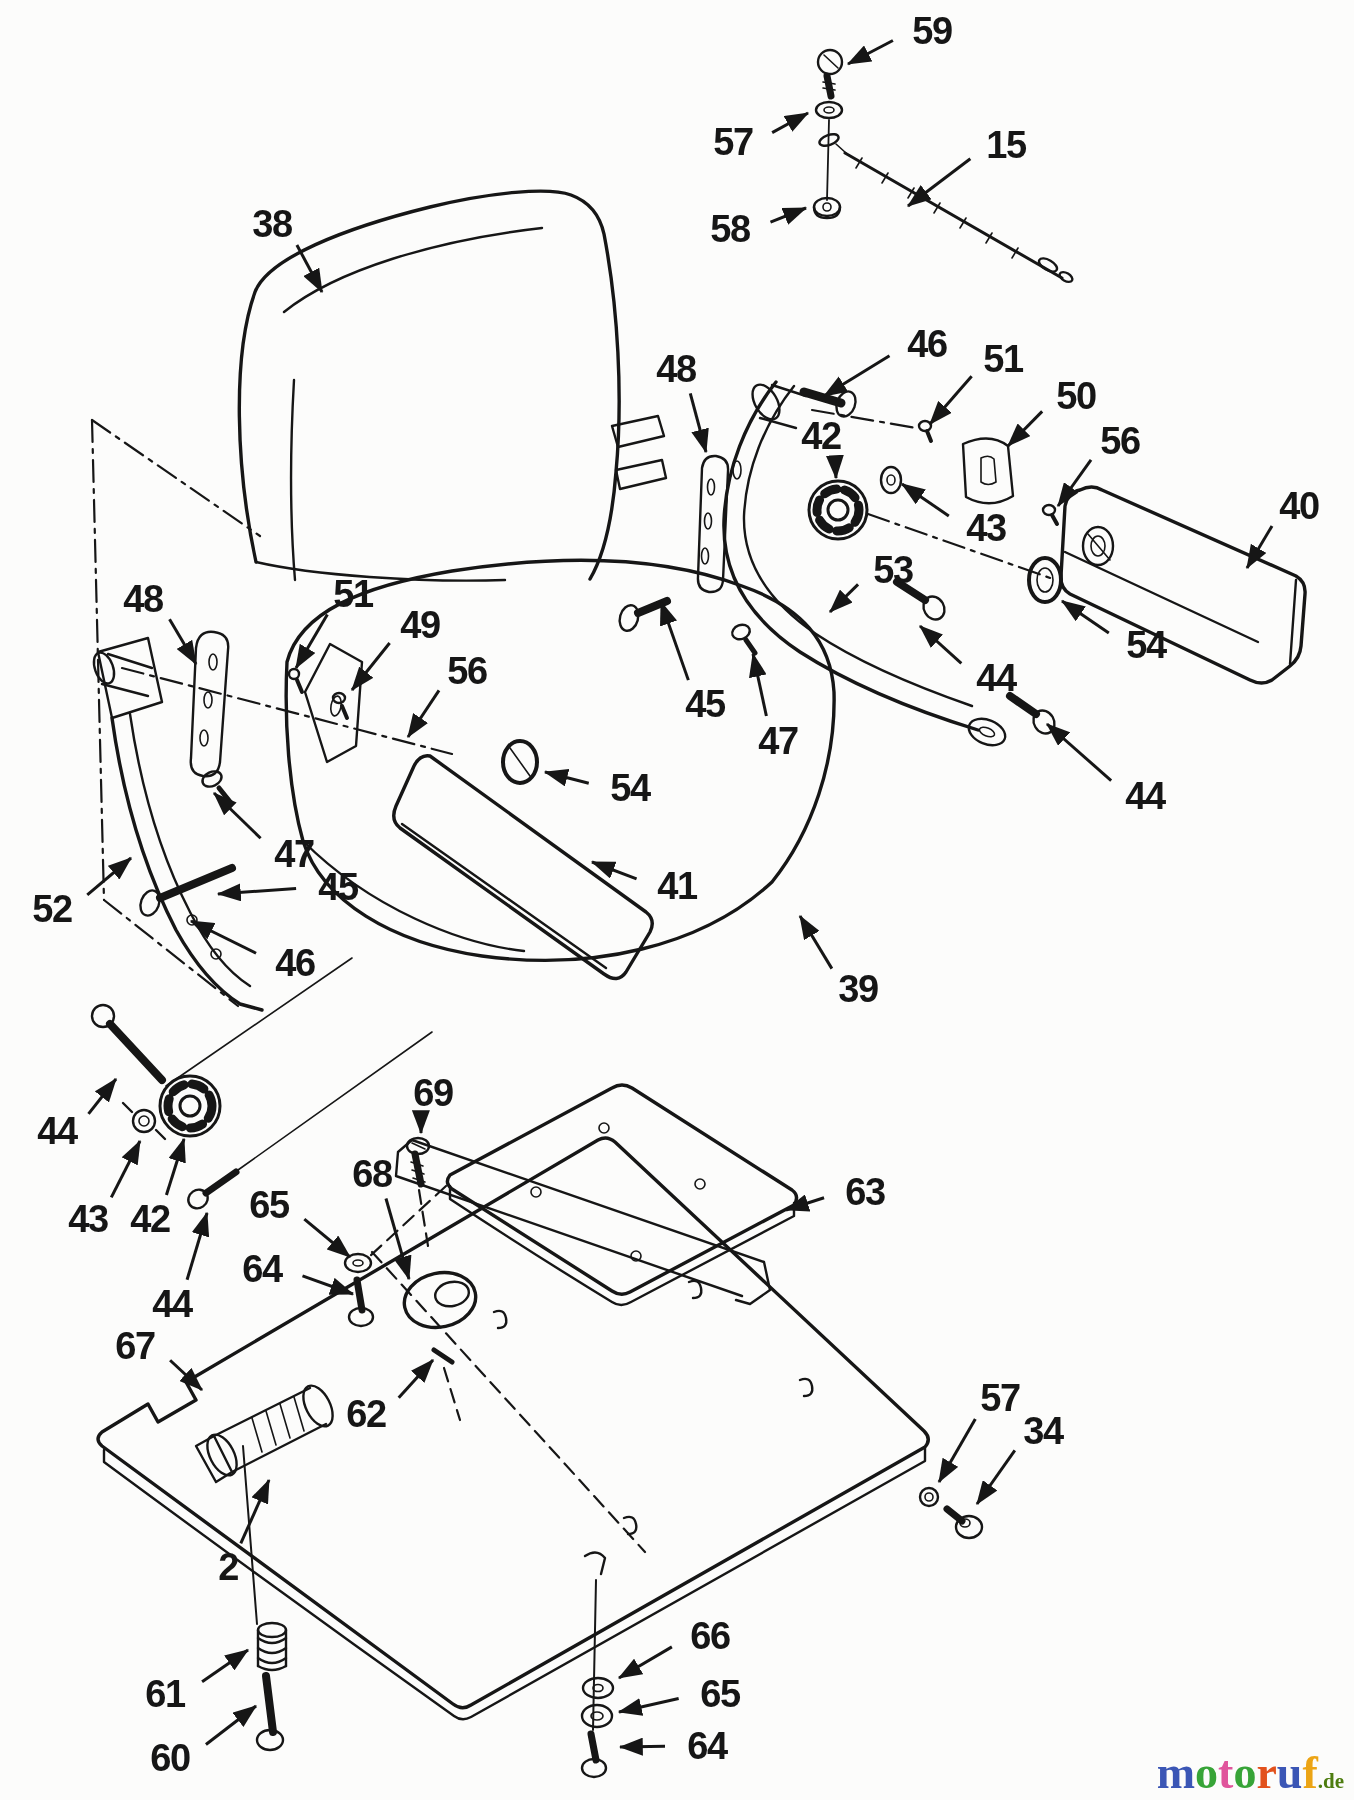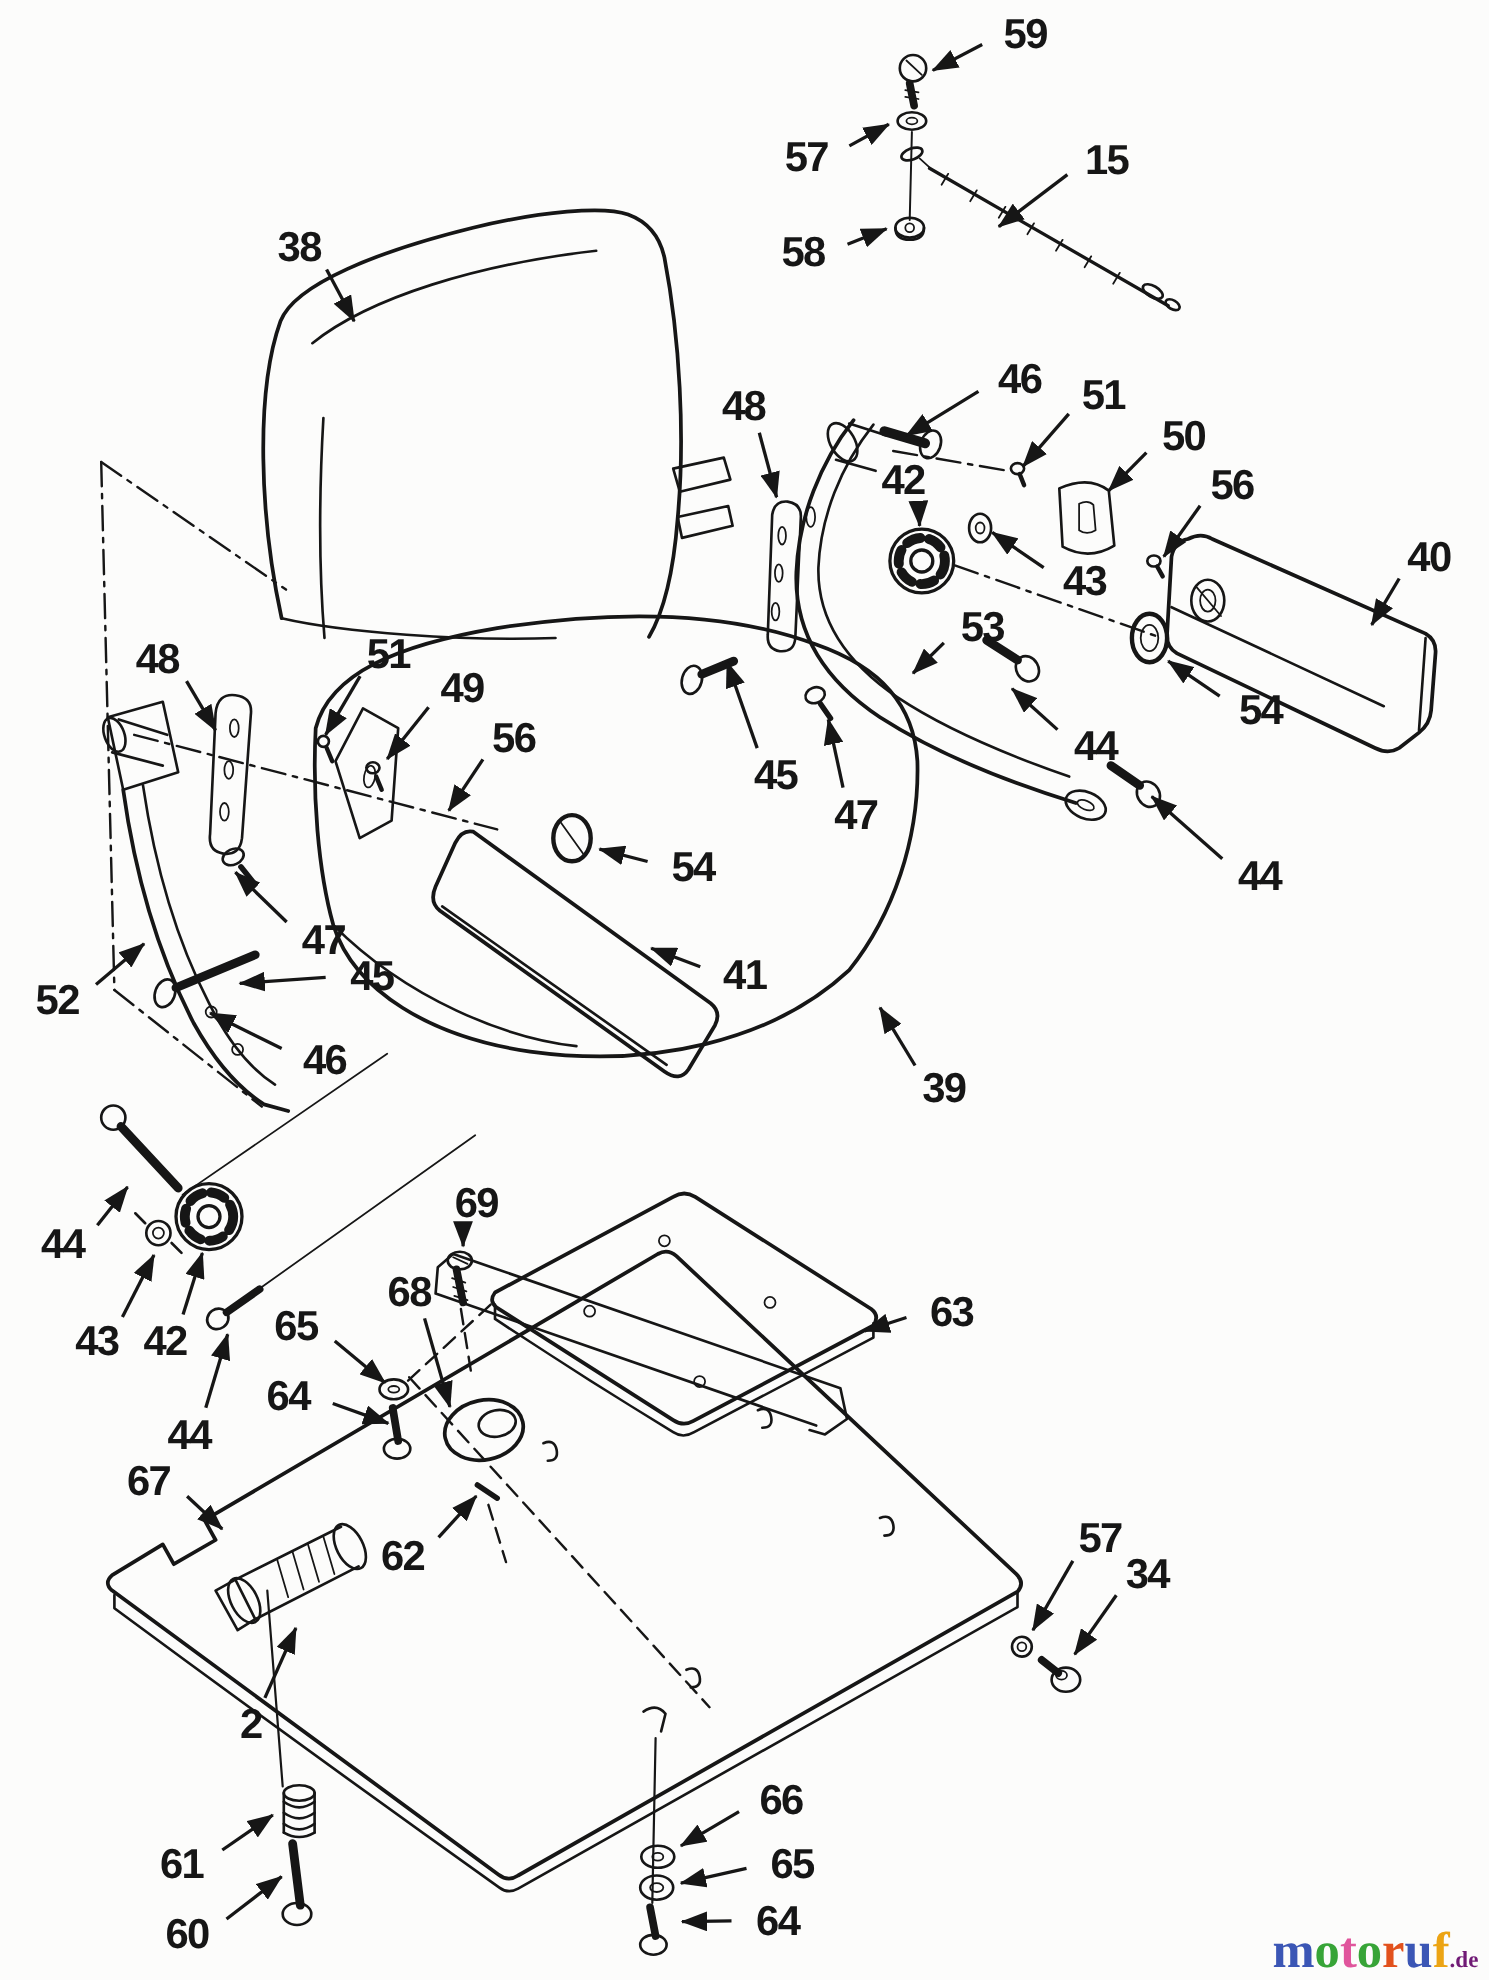--- a/index.html
+++ b/index.html
@@ -7,21 +7,21 @@
          font-family:"Liberation Sans",sans-serif;}
   svg{display:block;position:absolute;left:0;top:0;}
   .plabel{font-family:"Liberation Sans",sans-serif;font-weight:700;font-size:38px;
           fill:#161616;letter-spacing:-1.5px;}
   .ink{stroke:#161616;fill:none;stroke-linecap:round;stroke-linejoin:round;}
   .w34{stroke-width:3.4;} .w24{stroke-width:2.4;} .w16{stroke-width:1.6;}
   .dashdot{stroke-dasharray:22 7 4 7;stroke-width:2.2;}
   .dash{stroke-dasharray:14 8;stroke-width:2.2;}
   .logo{position:absolute;right:10px;bottom:4px;font-family:"Liberation Serif",serif;
         font-weight:700;font-size:46px;line-height:1;white-space:nowrap;}
-  .logo .suffix{font-size:21px;font-weight:700;color:#701a75;}
+  .logo .suffix{font-size:21px;font-weight:700;color:#4d7c0f;}
 </style>
 </head>
 <body>
 
 <div class="stage">
 <svg id="diagram-svg" width="1354" height="1800" viewBox="0 0 1354 1800">
   <defs>
     <marker id="arrowhead" markerUnits="strokeWidth" markerWidth="8" markerHeight="6" refX="7.6" refY="3" orient="auto">
       <path d="M0,0 L8,3 L0,6 Z" fill="#161616"></path>
     </marker>

